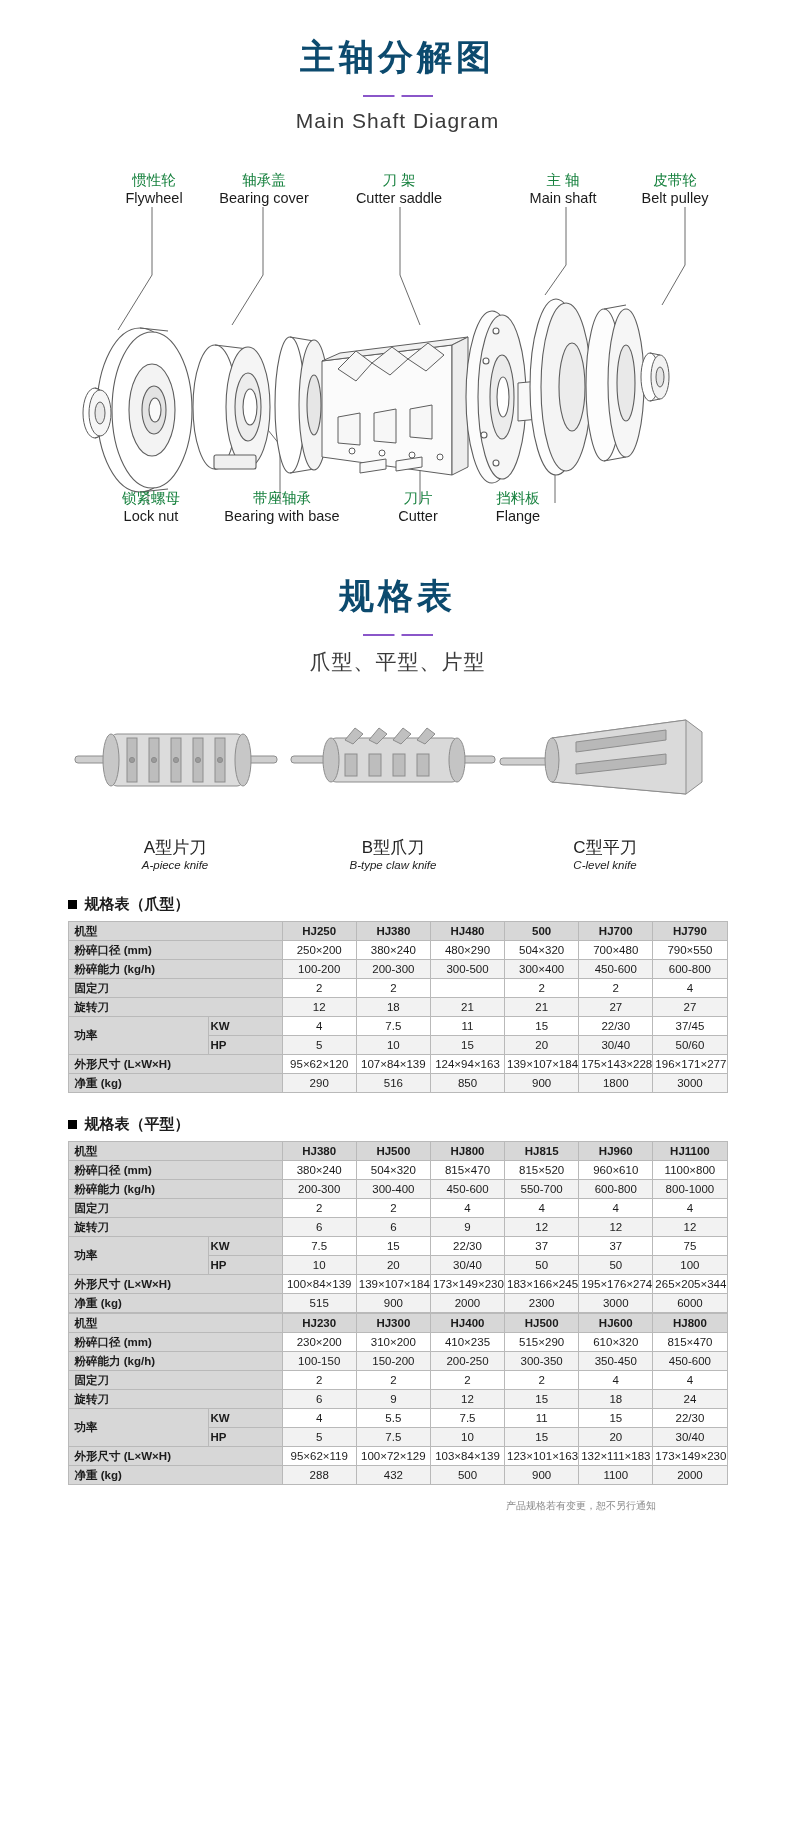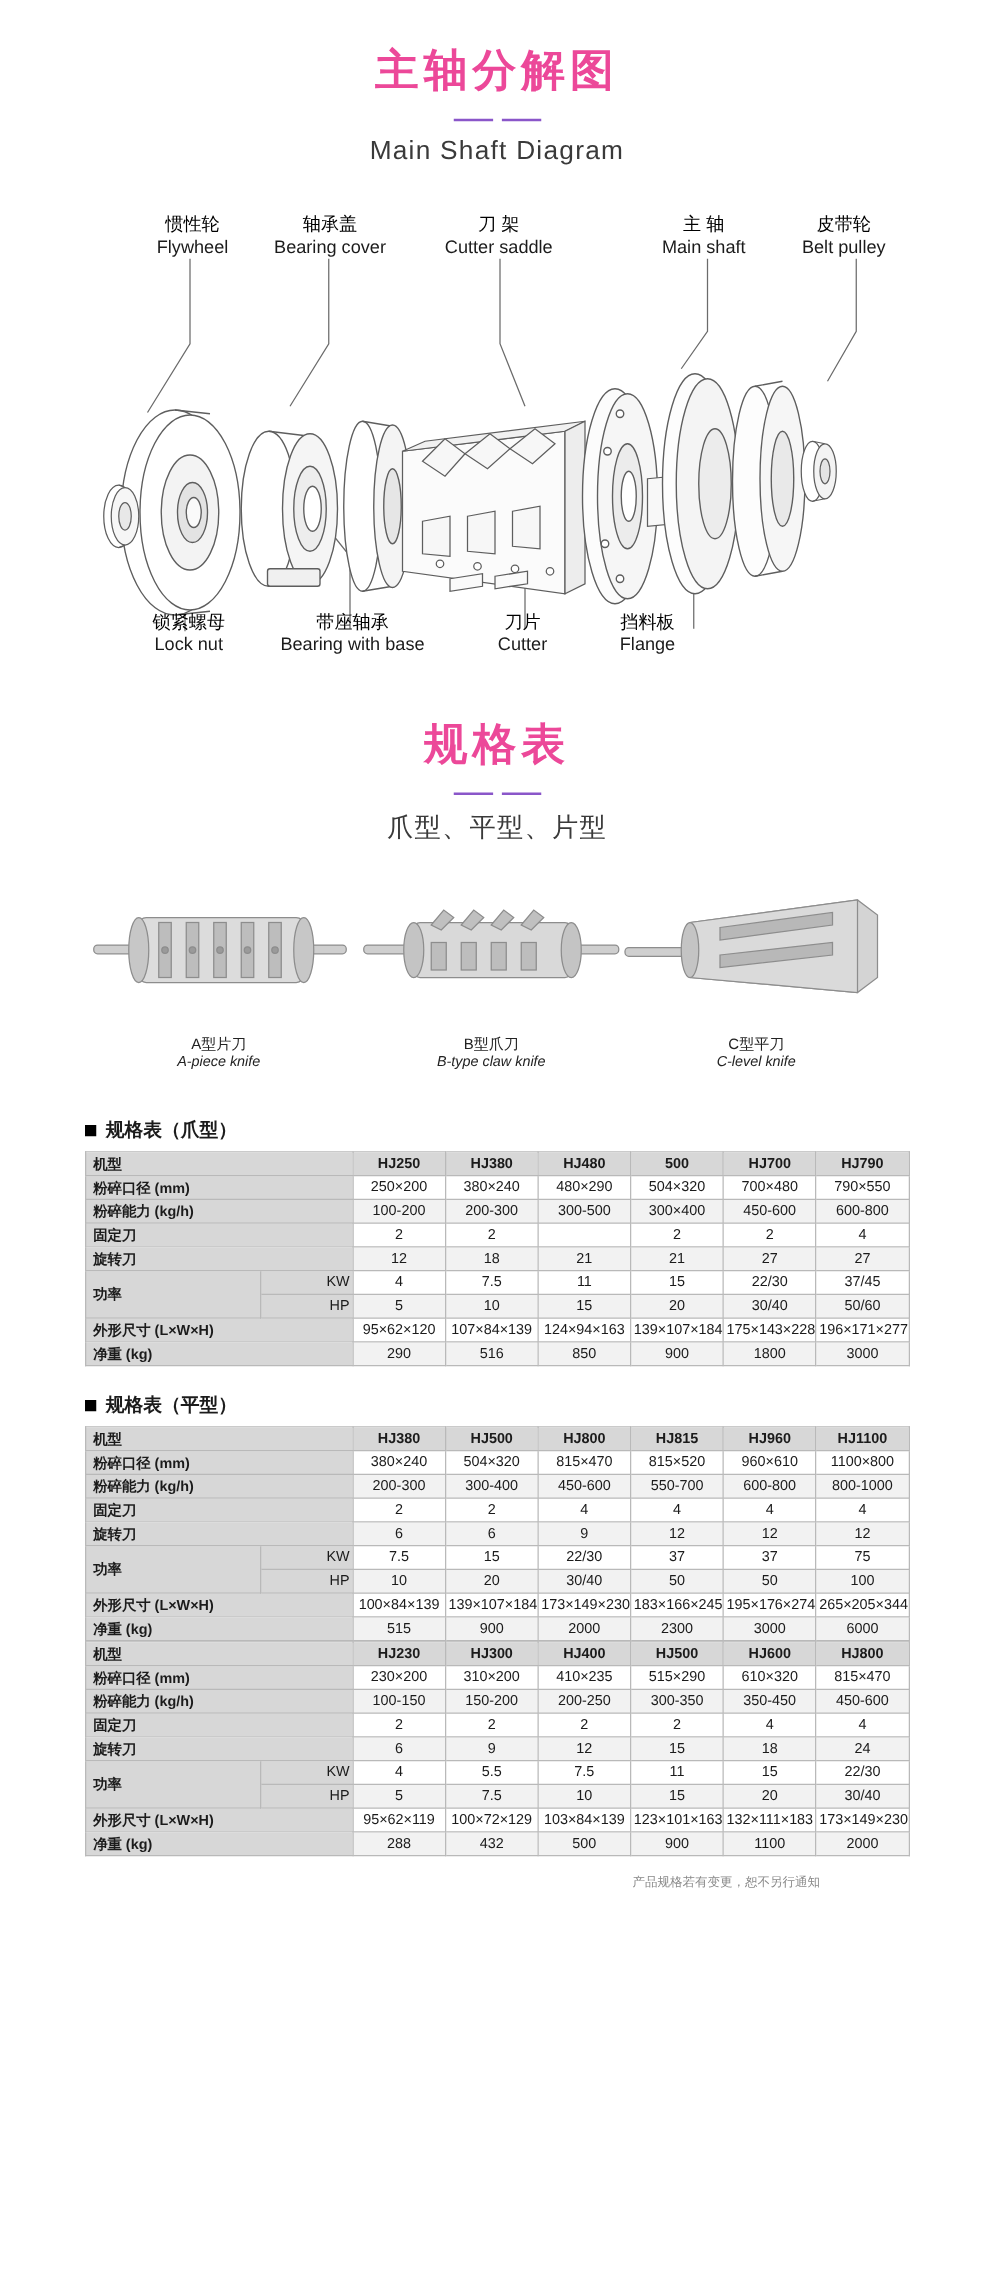--- a/index.html
+++ b/index.html
@@ -10,21 +10,21 @@
     font-family: "Liberation Sans", sans-serif;
     color: #231f20;
   }
   .page { width: 795px; position: relative; }
 
   
   .title-block { text-align: center; padding-top: 36px; }
   .title-cn {
     font-size: 35px;
     font-weight: bold;
-    color: #ec4899;
+    color: #0c4a6e;
     letter-spacing: 4px;
     line-height: 1.2;
   }
   .title-rule {
     width: 70px; height: 2px; background: #8a56c9;
     margin: 17px auto 12px auto; position: relative;
   }
   .title-rule:after {
     content: ""; position: absolute; left: 50%; top: -4px;
     width: 7px; height: 10px; background: #ffffff;
@@ -37,26 +37,26 @@
   }
   .title-en {
     font-size: 21px; color: #3a3a3a; letter-spacing: 1px;
     font-family: "Liberation Sans", sans-serif;
   }
 
   
   .diagram-wrap { position: relative; width: 795px; height: 420px; margin-top: 22px; }
   .diagram-wrap svg { display: block; }
   .lbl { position: absolute; text-align: center; line-height: 1.25; }
-  .lbl .cn { font-size: 14.5px; color: #000000; font-weight: 500; }
+  .lbl .cn { font-size: 14.5px; color: #15803d; font-weight: 500; }
   .lbl .en { font-size: 14.5px; color: #1b1b1b; }
 
   .knives { position: relative; width: 795px; height: 175px; margin-top: 22px; }
   .knife { position: absolute; text-align: center; }
-  .knife .cap-cn { font-size: 12px; color: #222; margin-top: 4px; }
+  .knife .cap-cn { font-size: 17px; color: #222; margin-top: 14px; }
   .knife .cap-en { font-size: 11.5px; color: #222; font-style: italic; }
 
   
   .table-section { width: 660px; margin: 0 auto; }
   .sec-head {
     font-size: 15px; font-weight: bold; color: #1b1b1b;
     margin: 22px 0 7px 0; display: flex; align-items: center;
   }
   .sec-head .sq {
     width: 9px; height: 9px; background: #000; display: inline-block;
@@ -74,21 +74,21 @@
     font-weight: normal;
     color: #1b1b1b;
     white-space: nowrap;
     overflow: hidden;
   }
   table.spec thead td { background: #d7d7d7; font-weight: bold; }
   table.spec td.rowhead {
     background: #d7d7d7; text-align: left; padding-left: 6px; font-weight: bold;
   }
   table.spec td.rowhead-sub {
-    background: #d7d7d7; text-align: right; font-weight: normal;
+    background: #d7d7d7; text-align: left; font-weight: bold;
   }
   table.spec tbody tr:nth-child(even) td.datacell { background: #f2f2f2; }
   col.c0 { width: 140px; }
 
   .footer-note {
     width: 670px; text-align: right; padding: 14px 14px 10px 0;
     font-size: 10px; color: #8a8a8a;
   }
 </style>
 </head>

